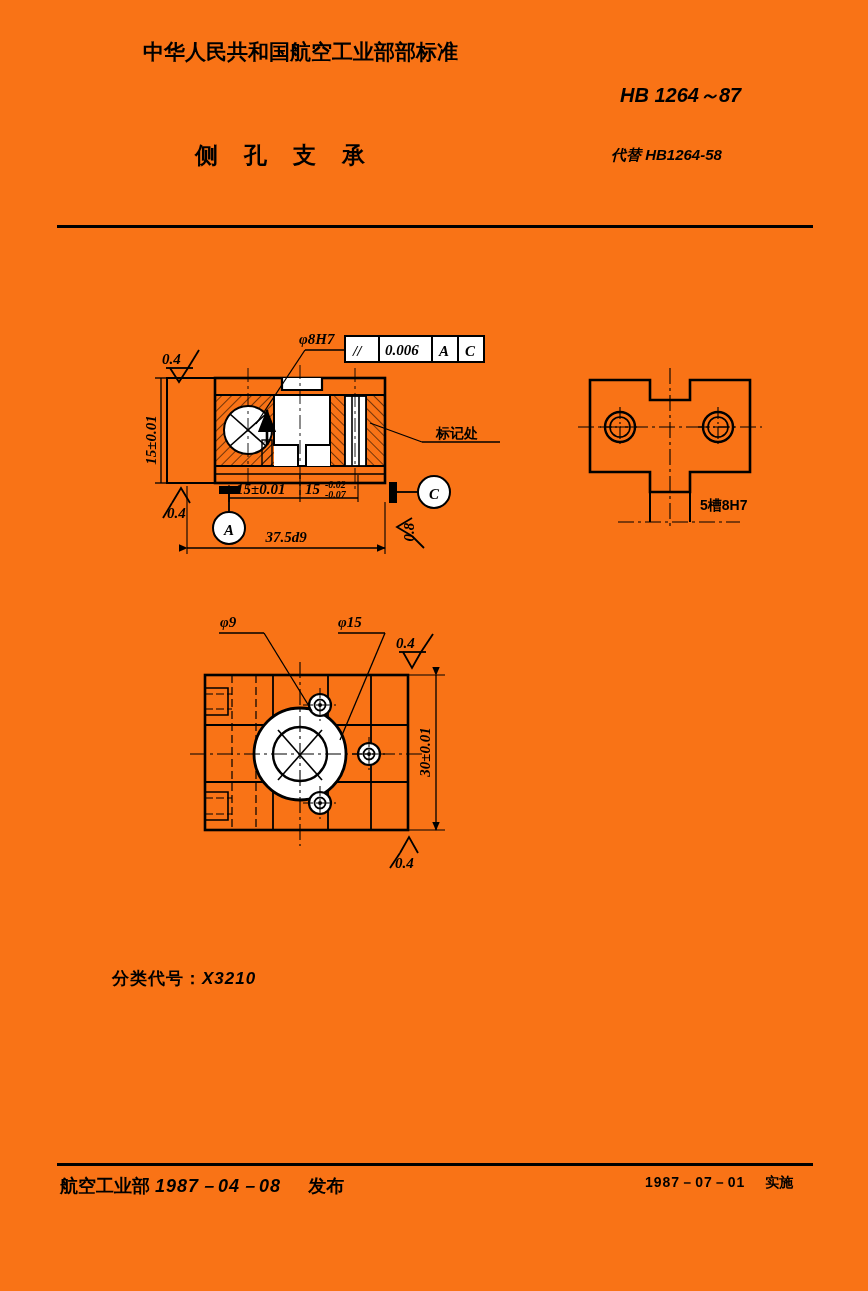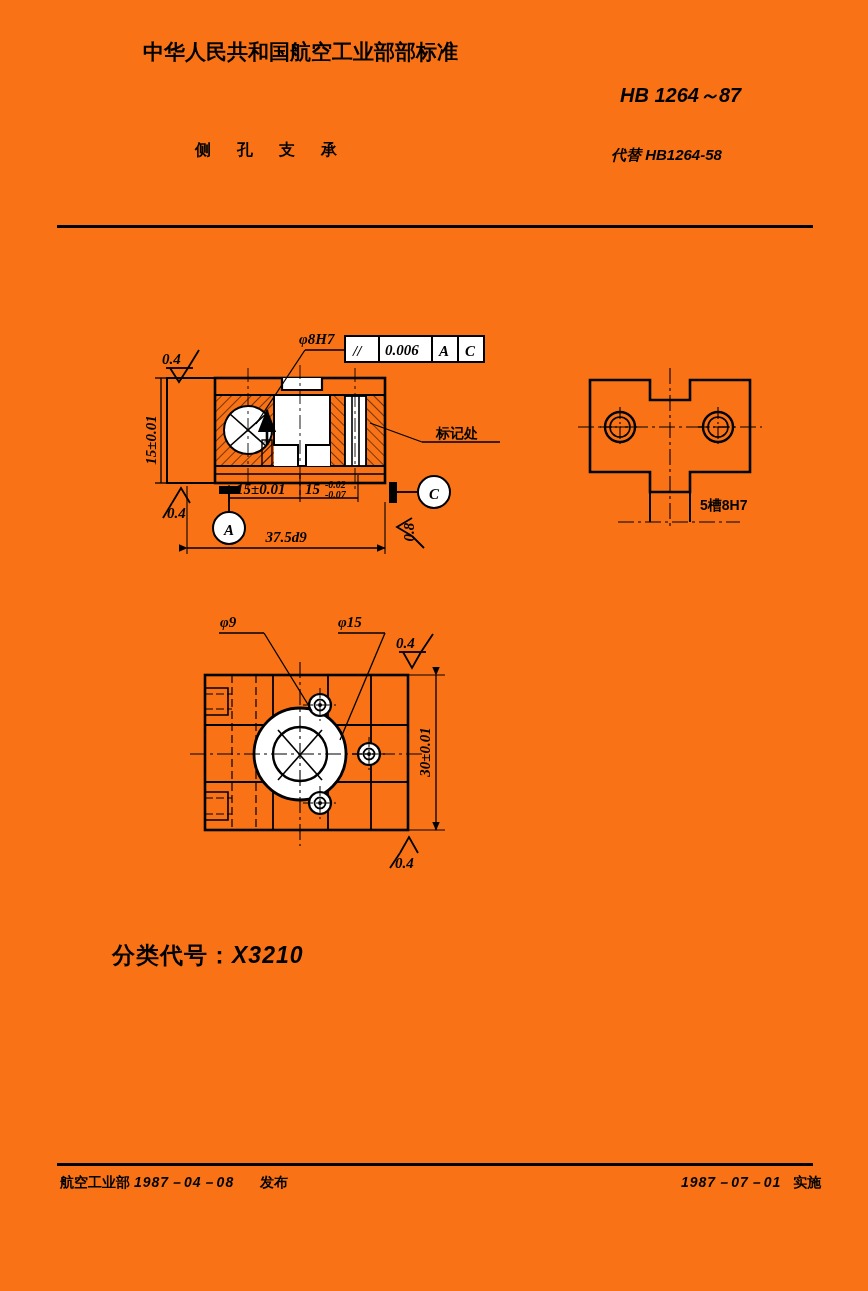--- a/index.html
+++ b/index.html
@@ -36,21 +36,21 @@
     top: 82px;
     font-size: 20px;
     font-style: italic;
     font-weight: bold;
     white-space: nowrap;
   }
   .hdr-part-name {
     position: absolute;
     left: 195px;
     top: 140px;
-    font-size: 16px;
+    font-size: 23px;
     font-weight: bold;
     white-space: nowrap;
     letter-spacing: 26px;
   }
   .hdr-replaces {
     position: absolute;
     left: 611px;
     top: 146px;
     font-size: 15px;
     font-style: italic;
@@ -72,43 +72,43 @@
     left: 57px;
     top: 1163px;
     width: 756px;
     height: 3px;
     background: #000;
   }
   .ftr-left {
     position: absolute;
     left: 60px;
     top: 1174px;
-    font-size: 14px;
+    font-size: 18px;
     font-weight: bold;
     white-space: nowrap;
   }
   .ftr-left .d { font-style: italic; letter-spacing: 1px; }
   .ftr-left .pub { margin-left: 22px; }
   .ftr-right {
     position: absolute;
     left: 645px;
     top: 1174px;
     font-size: 14px;
     font-weight: bold;
     white-space: nowrap;
   }
-  .ftr-right .d { font-style: italic; letter-spacing: 1px; margin-left: 36px; }
-  .ftr-right .eff { margin-left: 8px; }
+  .ftr-right .d { letter-spacing: 1px; }
+  .ftr-right .eff { margin-left: 16px; }
 
   
   .class-block {
     position: absolute;
     left: 112px;
-    top: 940px;
-    font-size: 23px;
+    top: 964px;
+    font-size: 17px;
     font-weight: bold;
     line-height: 30px;
     white-space: nowrap;
   }
   .class-block .val {
     font-style: italic;
     letter-spacing: 1px;
   }
   .class-block .lbl-a { letter-spacing: 1px; }
   .class-block .lbl-b { letter-spacing: 22px; }

